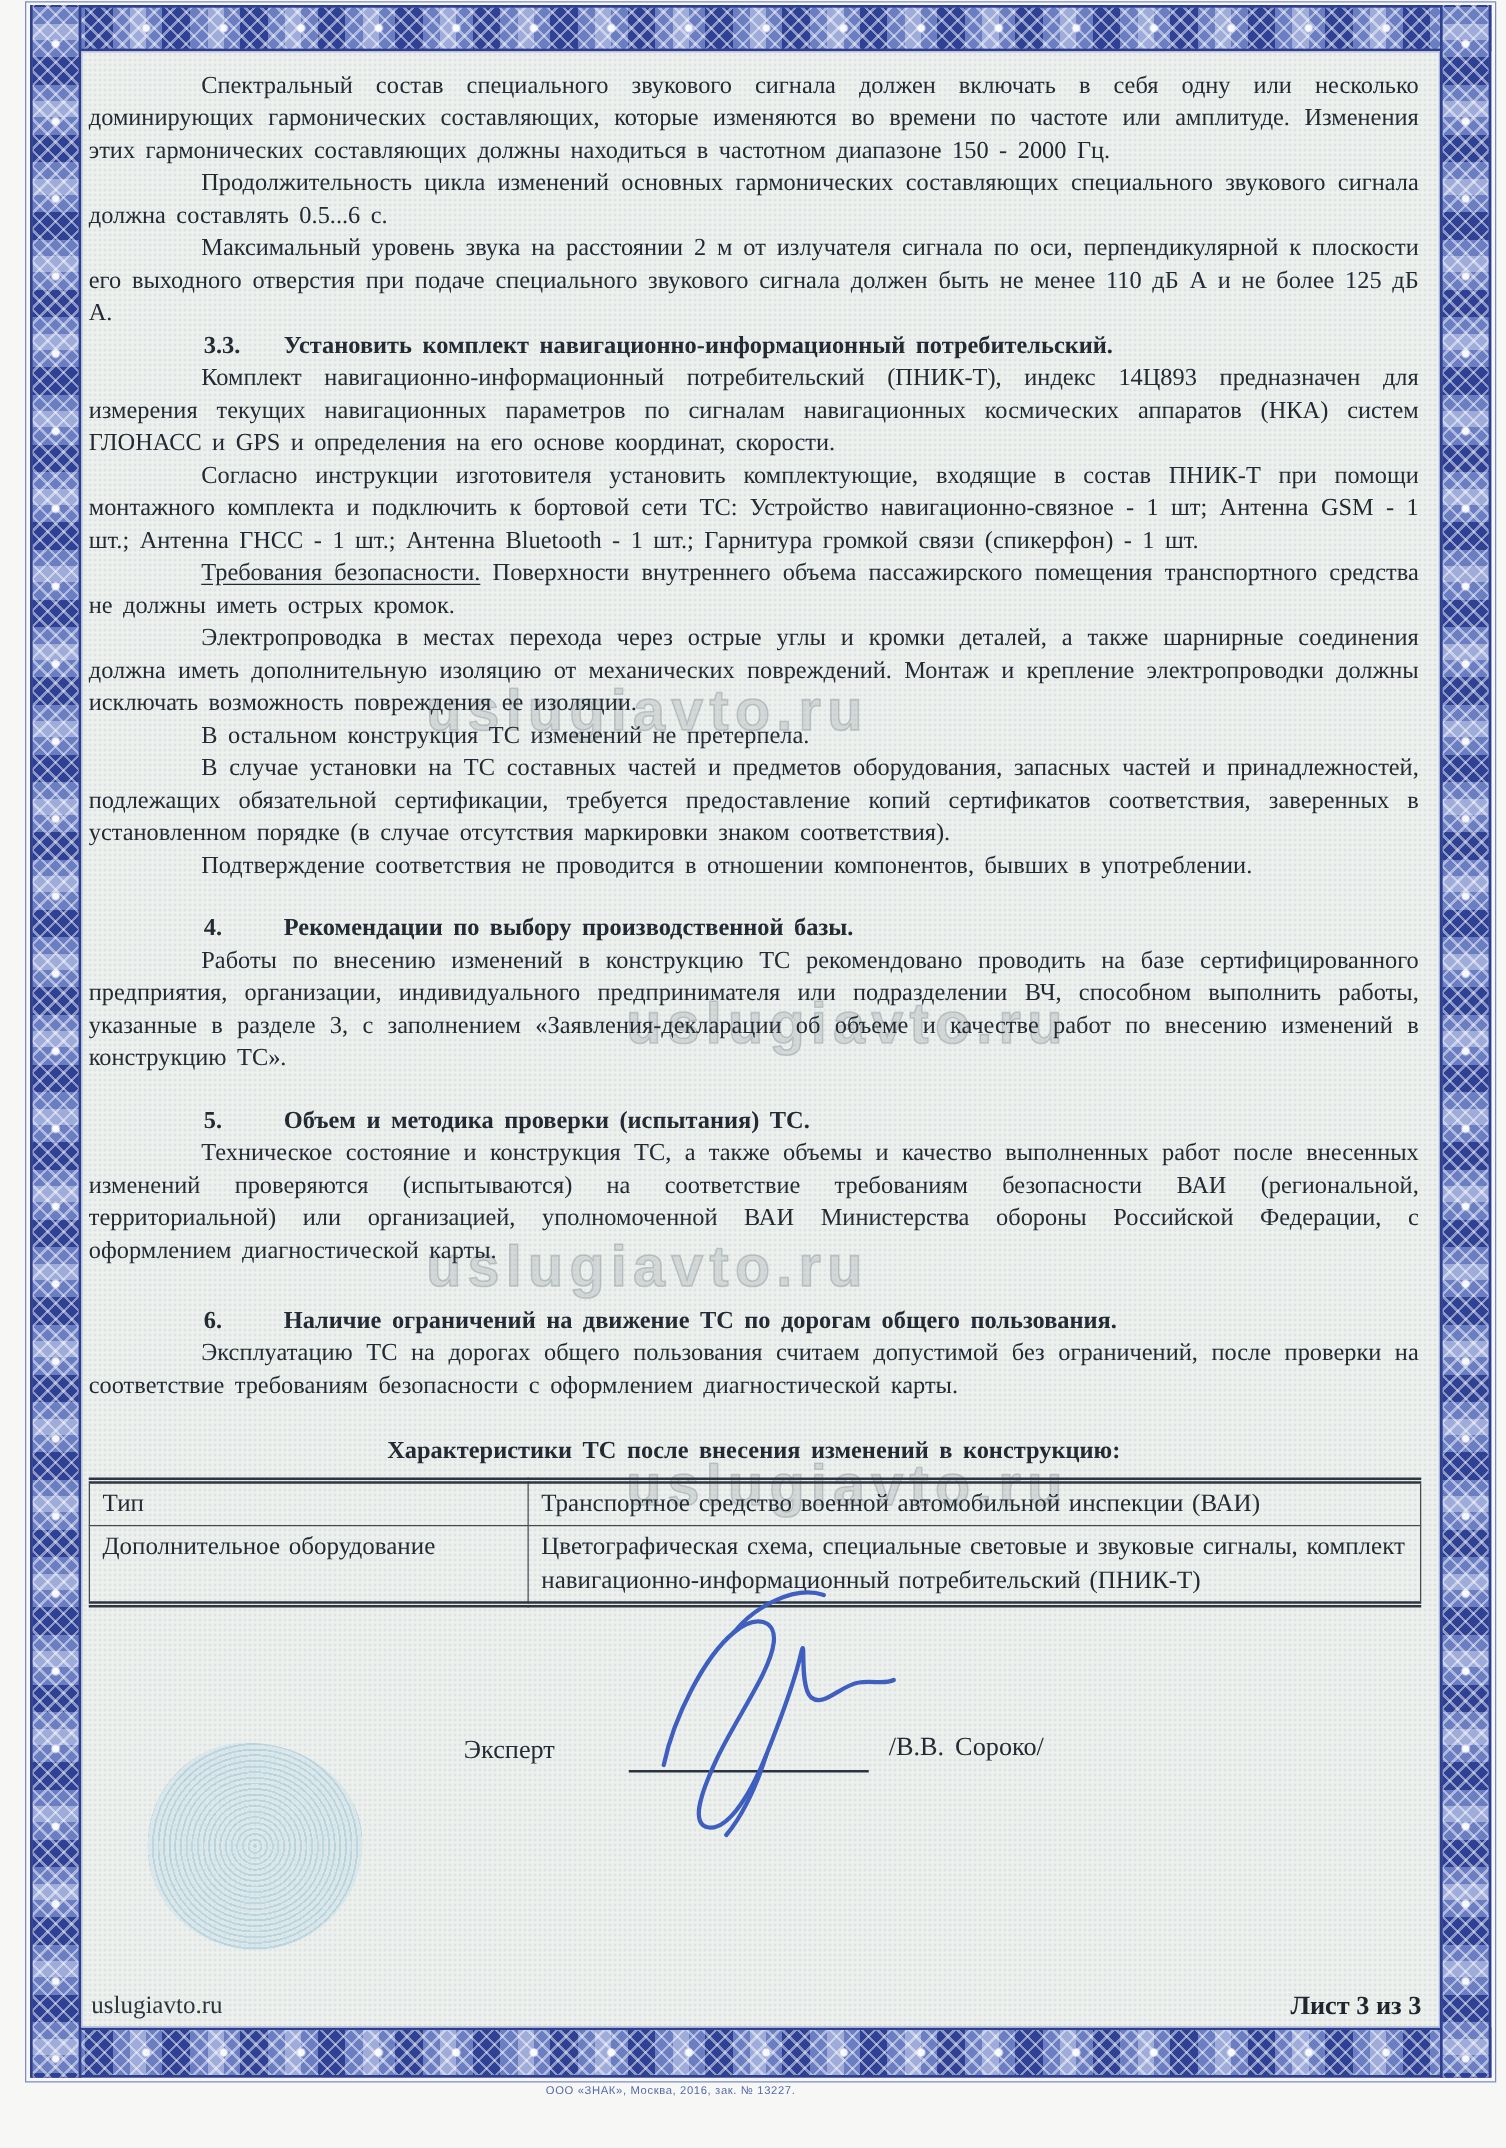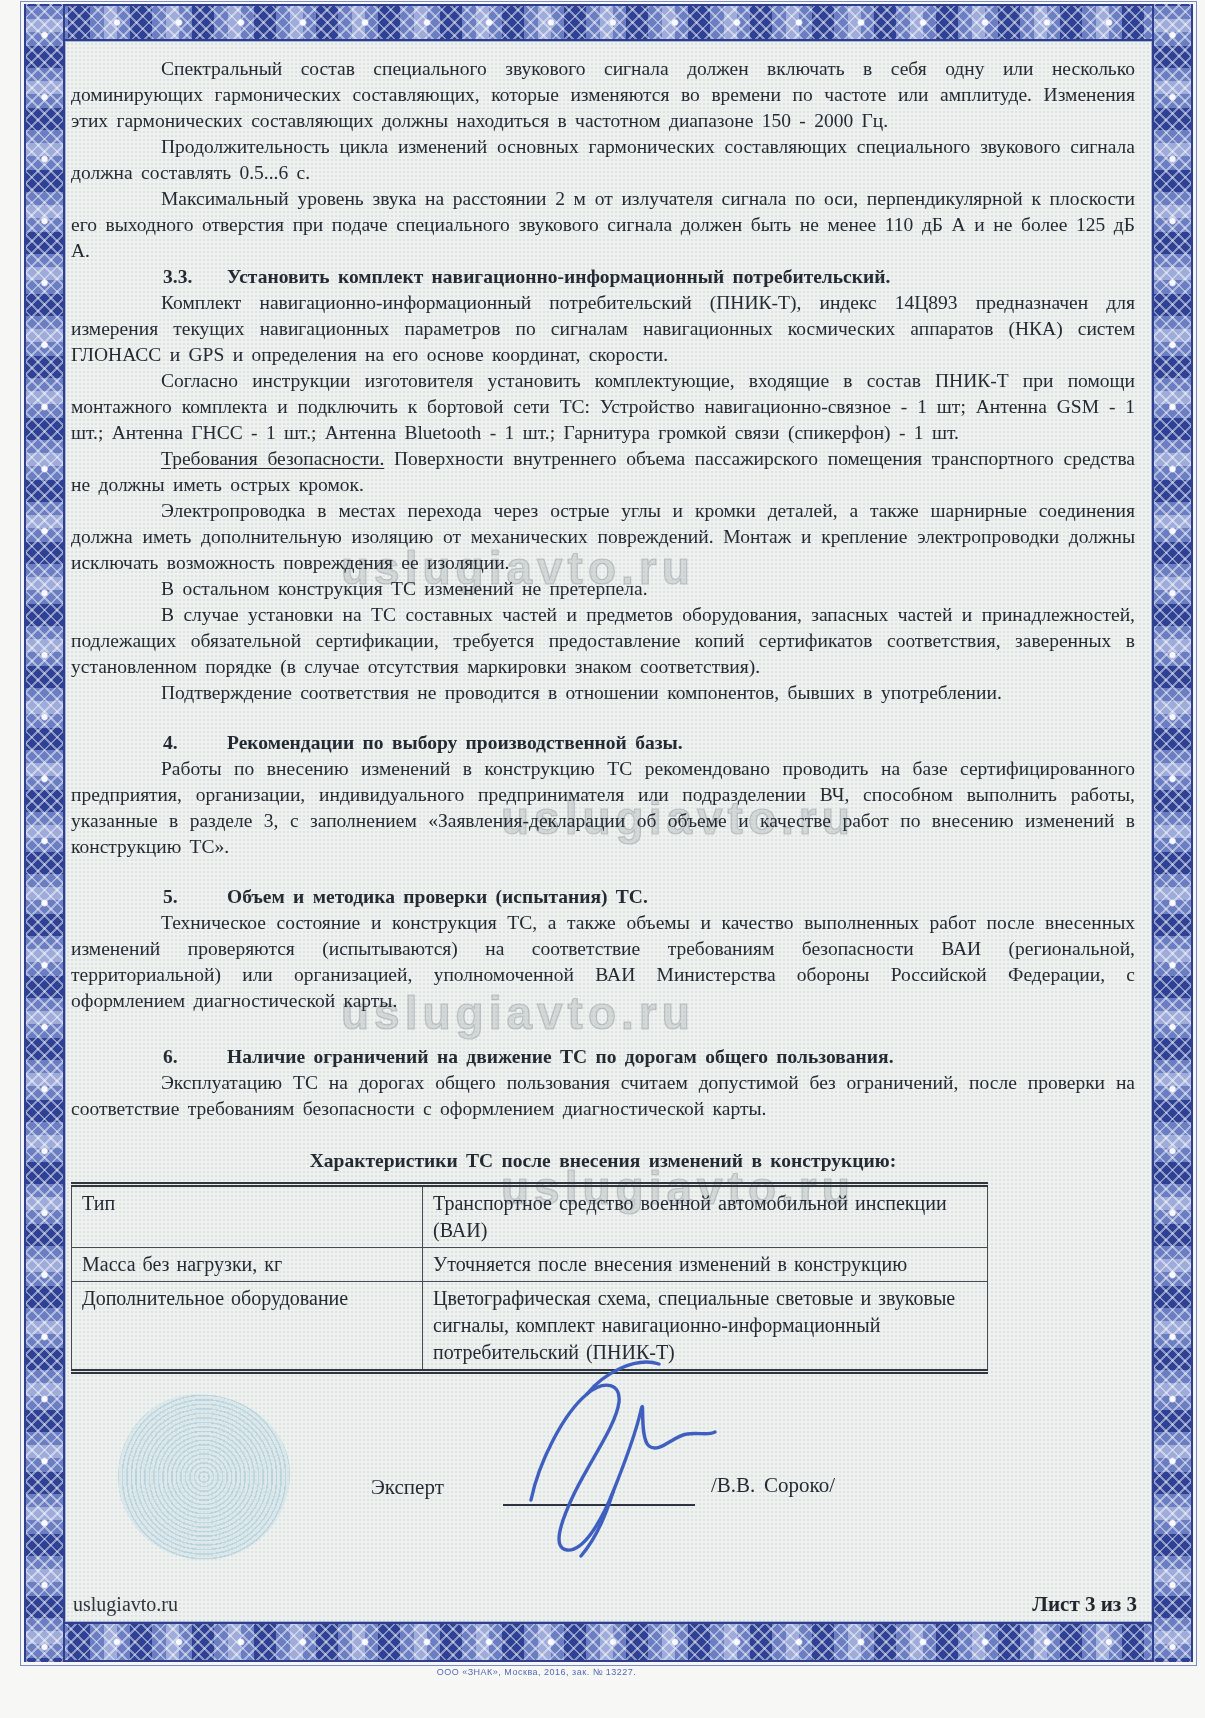--- a/index.html
+++ b/index.html
@@ -57,21 +57,21 @@
   .para{margin:0;text-indent:90px;}
   .hsec{margin:0;font-weight:bold;text-indent:0;font-family:Liberation Serif, serif;}
   .hnum{display:inline-block;margin-left:92px;width:64px;}
   .u{text-decoration:underline;text-underline-offset:3px;}
   .mt-s4{margin-top:24px;}
   .mt-s5{margin-top:24px;}
   .mt-s6{margin-top:30px;}
   .tbl-title{margin:26px 0 8px 0;text-indent:0;font-weight:bold;text-align:center;}
 
   table.chars{
-    border-collapse:collapse;width:917px;
+    border-collapse:collapse;width:1066px;
     border-top:5px double #2f3640;border-bottom:5px double #2f3640;
     border-left:1.5px solid #39404b;border-right:1.5px solid #39404b;
   }
   table.chars td{
     border:1.5px solid #444b55;padding:3px 10px;vertical-align:top;
     font-size:20px;line-height:27px;text-align:left;word-spacing:2px;
   }
   td.c-label{width:330px;}
 
   
@@ -156,24 +156,20 @@
 
       <p class="tbl-title">Характеристики ТС после внесения изменений в конструкцию:</p>
 
       <table class="chars">
         <tbody>
           <tr>
             <td class="c-label">Тип</td>
             <td>Транспортное средство военной автомобильной инспекции (ВАИ)</td>
           </tr>
           <tr>
-            <td class="c-label">Масса без нагрузки, кг</td>
-            <td>Уточняется после внесения изменений в конструкцию</td>
-          </tr>
-          <tr>
             <td class="c-label">Дополнительное оборудование</td>
             <td>Цветографическая схема, специальные световые и звуковые сигналы, комплект навигационно-информационный потребительский (ПНИК-Т)</td>
           </tr>
         </tbody>
       </table>
 
       <div class="sig-row">
         <span class="sig-label">Эксперт</span>
         <span class="sig-line"></span>
         <svg class="sig-svg" width="230" height="210" viewBox="0 0 230 210">

